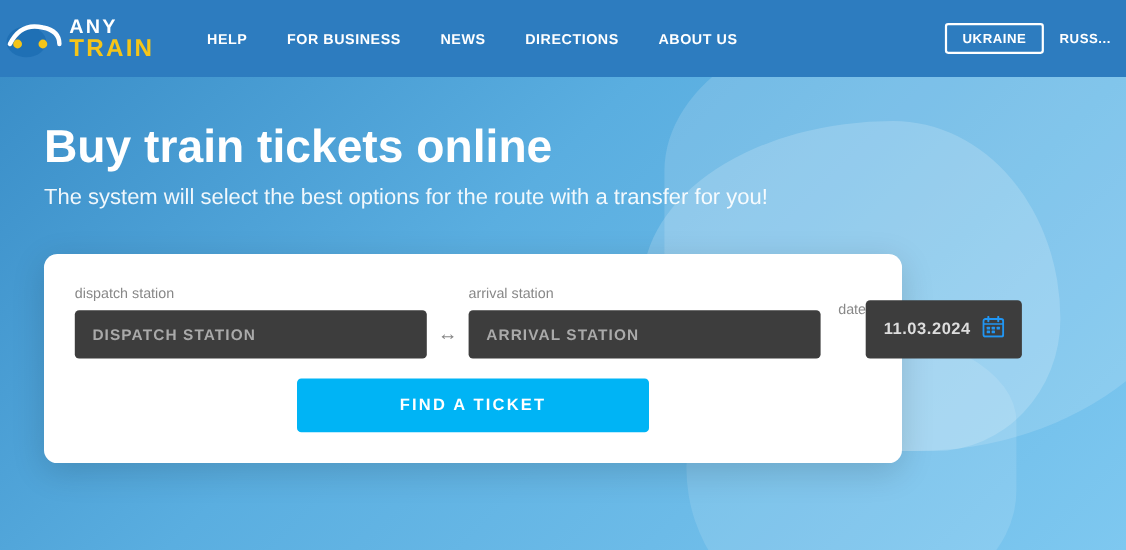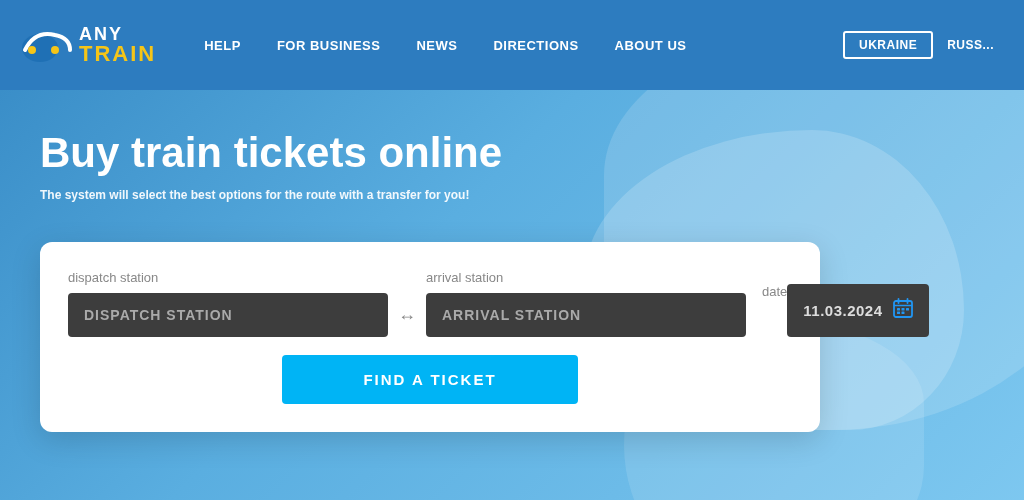--- a/index.html
+++ b/index.html
@@ -9,22 +9,22 @@
       height: 500px;
       overflow: hidden;
       background: #4a9fd4;
     }
 
     
     .header {
       display: flex;
       align-items: center;
       background: #2d7cbf;
-      padding: 0 20px;
-      height: 90px;
+      padding: 0 4px;
+      height: 70px;
       position: relative;
       z-index: 10;
     }
 
     .logo-wrap {
       display: flex;
       align-items: center;
       margin-right: 30px;
     }
 
@@ -157,22 +157,22 @@
     .hero-title {
       color: #fff;
       font-size: 42px;
       font-weight: 700;
       margin-bottom: 12px;
       line-height: 1.1;
     }
 
     .hero-subtitle {
       color: rgba(255,255,255,0.92);
-      font-size: 12px;
-      font-weight: 700;
+      font-size: 20px;
+      font-weight: 400;
       margin-bottom: 40px;
     }
 
     
     .search-card {
       background: #fff;
       border-radius: 12px;
       padding: 28px 28px 28px 28px;
       max-width: 780px;
       box-shadow: 0 8px 30px rgba(0,0,0,0.15);
@@ -260,21 +260,21 @@
 
     .find-btn {
       background: #00b4f5;
       color: #fff;
       border: none;
       border-radius: 4px;
       font-size: 15px;
       font-weight: 800;
       letter-spacing: 2px;
       padding: 16px 0;
-      width: 296px;
+      width: 320px;
       cursor: pointer;
       display: block;
       margin: 0 auto;
       text-align: center;
     }
   </style>
 </head>
 <body>
 
 <div class="header">

